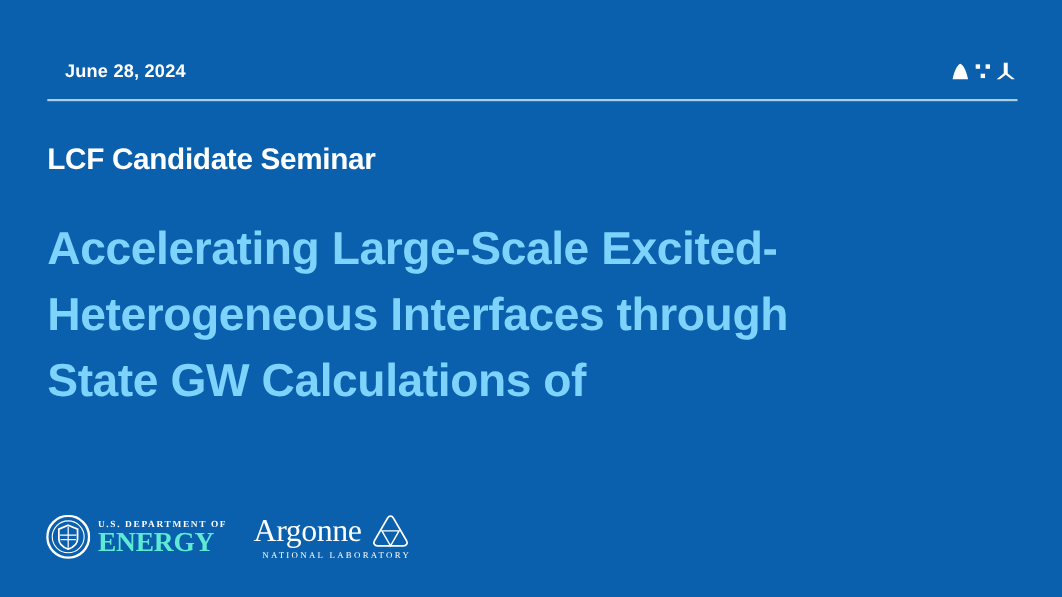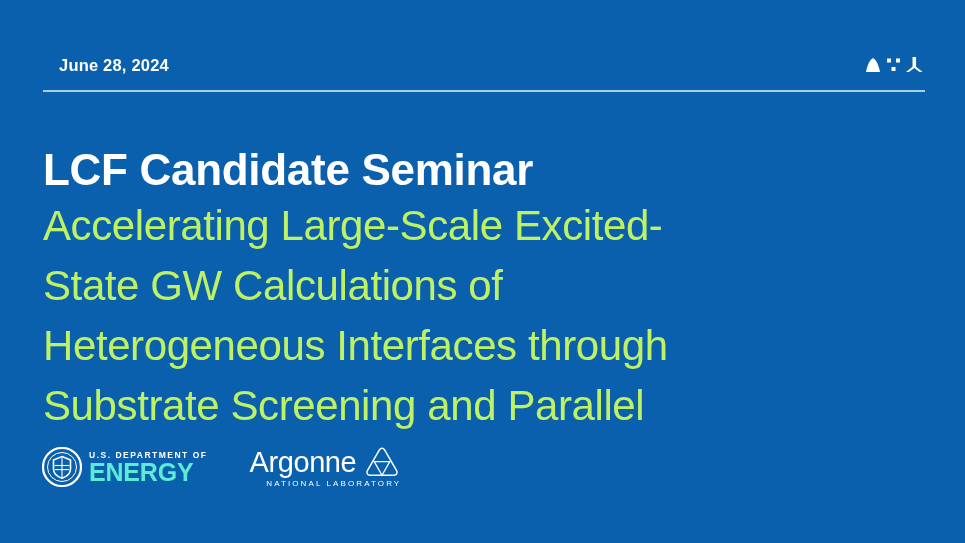--- a/index.html
+++ b/index.html
@@ -62,52 +62,53 @@
   .header-mark svg {
     display: block;
     width: 62px;
     height: 26px;
   }
 
   
   .eyebrow {
     position: absolute;
     left: 43px;
-    top: 145px;
-    font-size: 44px;
+    top: 130px;
+    font-size: 27px;
     font-weight: bold;
     color: #ffffff;
     letter-spacing: -0.3px;
     white-space: nowrap;
   }
 
   .headline {
     position: absolute;
     left: 43px;
     top: 196px;
     width: 880px;
     font-size: 42px;
     line-height: 60px;
-    font-weight: normal;
-    color: #bef264;
+    font-weight: bold;
+    color: #7dd3fc;
     letter-spacing: -0.4px;
   }
   .headline-line {
     display: block;
     white-space: nowrap;
   }
 
   
   .logos {
     position: absolute;
     left: 42px;
-    top: 443px;
+    top: 464px;
     height: 48px;
     display: flex;
     align-items: center;
+    font-family: Liberation Serif, serif;
   }
 
   .doe-logo {
     display: flex;
     align-items: center;
     height: 44px;
   }
   .doe-seal {
     width: 40px;
     height: 40px;
@@ -129,21 +130,21 @@
   }
   .doe-energy {
     font-size: 25px;
     font-weight: bold;
     color: #5eead4;
     letter-spacing: -0.2px;
     line-height: 25px;
   }
 
   .argonne-logo {
-    margin-left: 42px;
+    margin-left: 24px;
     display: flex;
     flex-direction: column;
     height: 44px;
     justify-content: center;
   }
   .argonne-row {
     display: flex;
     align-items: center;
   }
   .argonne-word {
@@ -196,23 +197,22 @@
       </svg>
     </div>
 
     <div class="header-rule"></div>
   </div>
 
   <div class="eyebrow">LCF Candidate Seminar</div>
 
   <div class="headline">
     <span class="headline-line">Accelerating Large-Scale Excited-</span>
+    <span class="headline-line">Heterogeneous Interfaces through</span>
     <span class="headline-line">State GW Calculations of</span>
-    <span class="headline-line">Heterogeneous Interfaces through</span>
-    <span class="headline-line">Substrate Screening and Parallel</span>
   </div>
 
   <div class="logos">
 
     <div class="doe-logo">
       <div class="doe-seal">
         <svg viewBox="0 0 40 40" xmlns="http://www.w3.org/2000/svg">
           <circle cx="20" cy="20" r="19" fill="none" stroke="#ffffff" stroke-width="2.2"></circle>
           <circle cx="20" cy="20" r="14.5" fill="none" stroke="#ffffff" stroke-width="1"></circle>
           <path d="M20 9.5 L28.5 13 L28.5 22 C28.5 26.8 24.6 29.6 20 31.2 C15.4 29.6 11.5 26.8 11.5 22 L11.5 13 Z" fill="none" stroke="#ffffff" stroke-width="1.6"></path>

